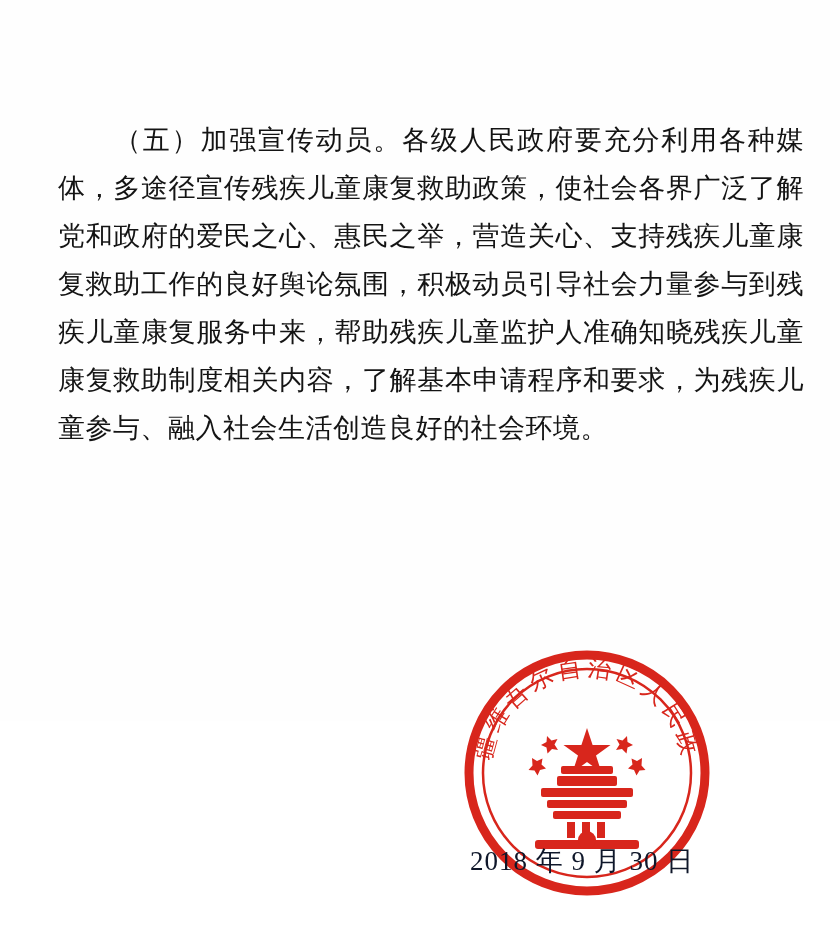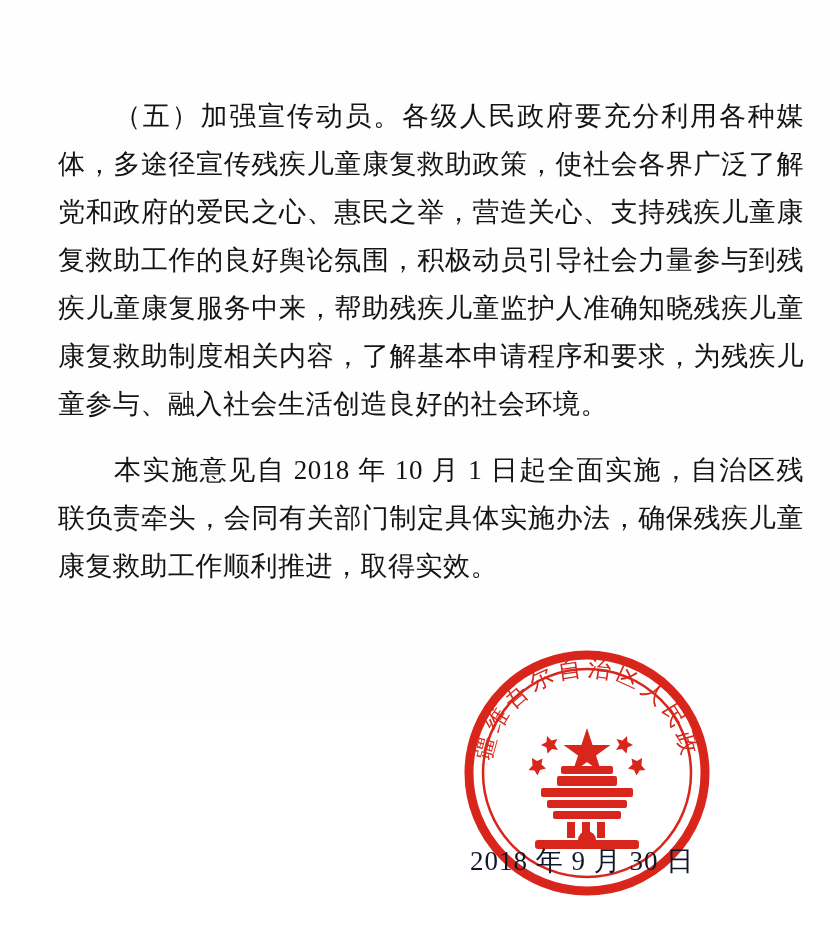--- a/index.html
+++ b/index.html
@@ -14,21 +14,21 @@
     font-family: "Liberation Serif", "DejaVu Serif", serif;
     color: #111111;
     position: relative;
   }
   .page {
     position: relative;
     width: 840px;
     height: 721px;
     background: #fefefe;
     box-sizing: border-box;
-    padding: 92px 36px 0 58px;
+    padding: 116px 36px 0 58px;
   }
   .doc-body {
     position: relative;
     z-index: 2;
   }
   .para {
     font-size: 27px;
     line-height: 48px;
     letter-spacing: 0.5px;
     text-align: justify;
@@ -68,21 +68,20 @@
     font-family: "Liberation Serif", "DejaVu Serif", serif;
   }
 </style>
 </head>
 <body>
 
 <div class="page">
 
   <div class="doc-body">
     <p class="para first">（五）加强宣传动员。各级人民政府要充分利用各种媒体，多途径宣传残疾儿童康复救助政策，使社会各界广泛了解党和政府的爱民之心、惠民之举，营造关心、支持残疾儿童康复救助工作的良好舆论氛围，积极动员引导社会力量参与到残疾儿童康复服务中来，帮助残疾儿童监护人准确知晓残疾儿童康复救助制度相关内容，了解基本申请程序和要求，为残疾儿童参与、融入社会生活创造良好的社会环境。</p>
-    <p class="para second">本实施意见自 2018 年 10 月 1 日起全面实施，自治区残联负责牵头，会同有关部门制定具体实施办法，确保残疾儿童康复救助工作顺利推进，取得实效。</p>
   </div>
 
   <div class="seal-wrap">
     <svg class="seal-svg" viewBox="0 0 250 250">
       <defs>
         <path id="sealTextArc" d="M 28 125 A 97 97 0 1 1 222 125" fill="none"></path>
       </defs>
       <circle cx="125" cy="125" r="118" fill="none" stroke="#d8261c" stroke-width="9"></circle>
       <circle cx="125" cy="125" r="104" fill="none" stroke="#d8261c" stroke-width="2.5"></circle>
 

